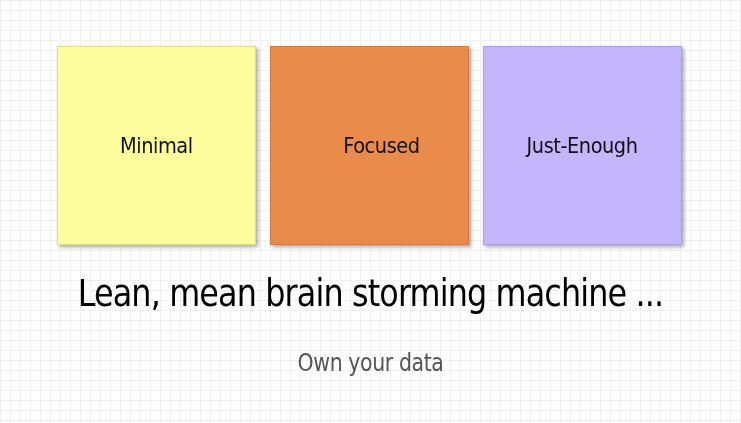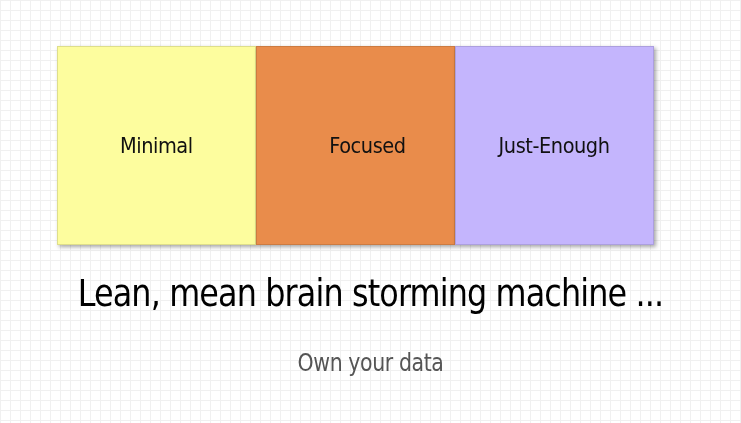--- a/index.html
+++ b/index.html
@@ -16,20 +16,21 @@
         linear-gradient(to right, #f0f0f0 1px, transparent 1px),
         linear-gradient(to bottom, #f0f0f0 1px, transparent 1px);
       background-size: 10px 10px;
       font-family: "DejaVu Sans", sans-serif;
     }
     .notes {
       position: absolute;
       top: 46px;
       left: 57px;
       display: flex;
+      gap: 14px;
     }
     .note {
       width: 199px;
       height: 199px;
       box-sizing: border-box;
       border: 1px solid rgba(0,0,0,0.12);
       box-shadow: 2px 2px 4px rgba(0,0,0,0.35);
       display: flex;
       align-items: center;
       justify-content: center;

